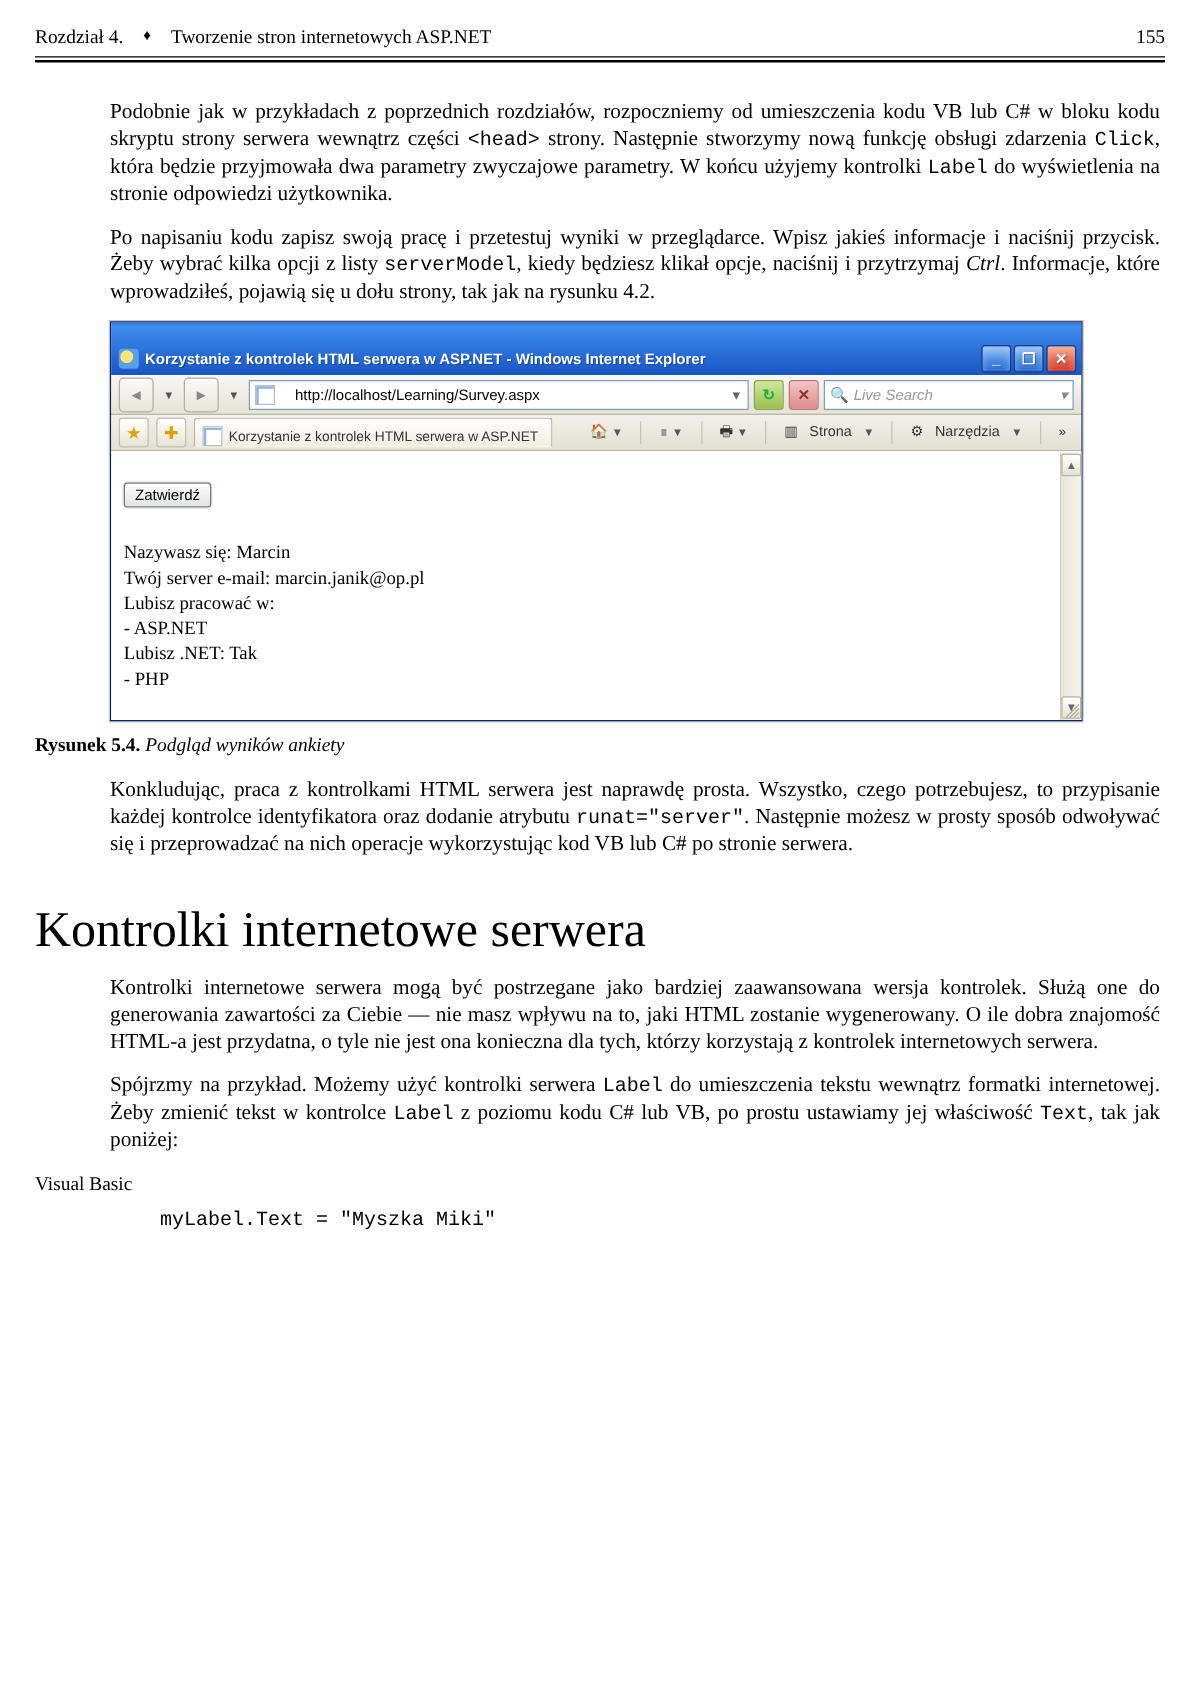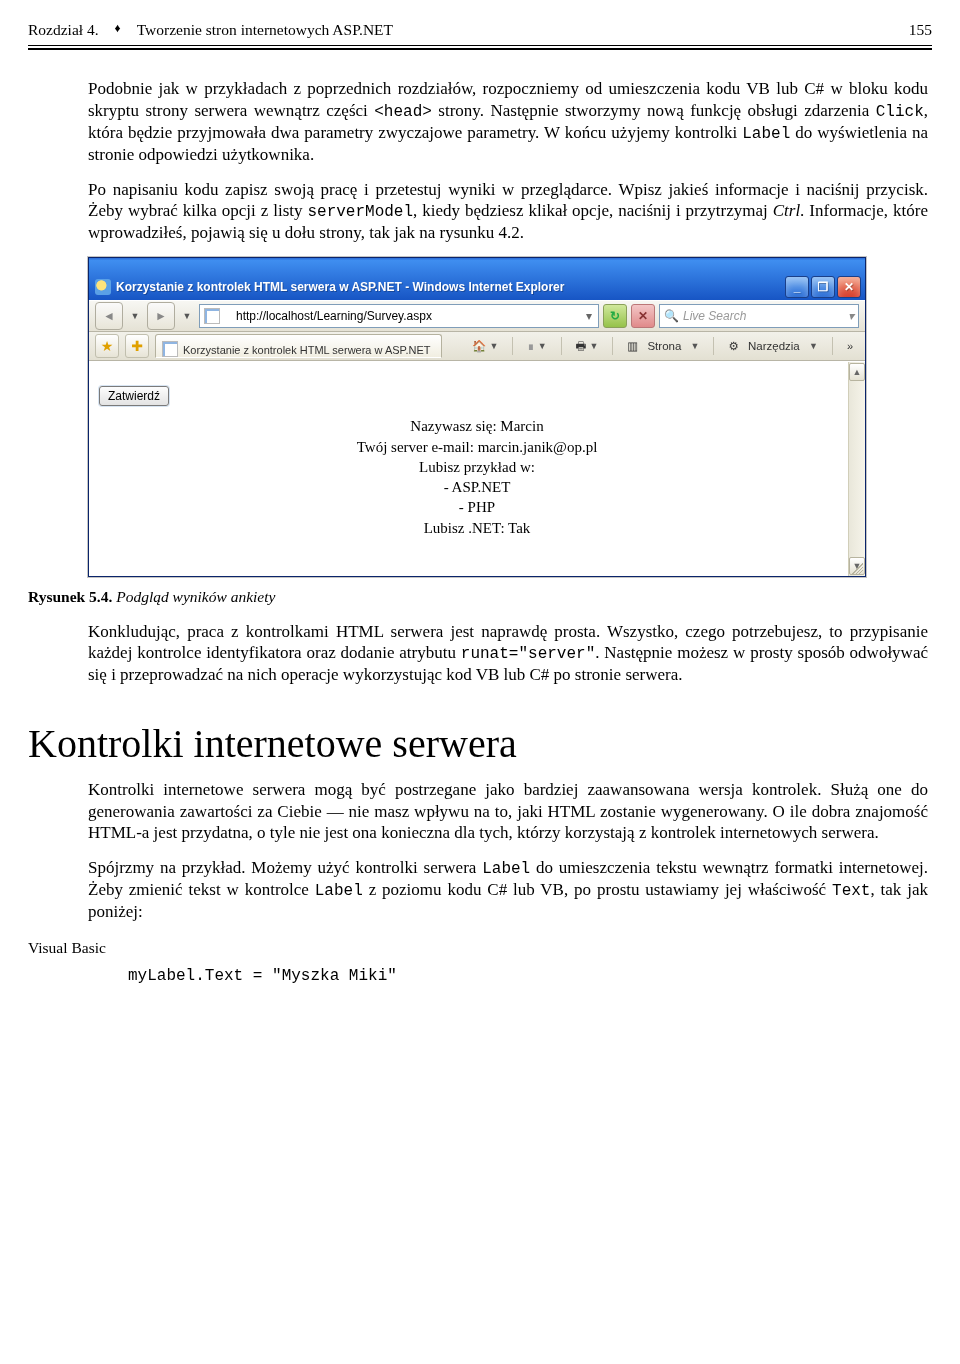--- a/index.html
+++ b/index.html
@@ -164,21 +164,21 @@
   }
   .ie-content .form-btn {
     font-family: Tahoma, sans-serif;
     font-size:12px;
     padding: 2px 8px;
     border:1px solid #7a7a7a;
     border-radius:3px;
     background:linear-gradient(#fdfdfd,#e3e3e3);
     box-shadow: 0 0 0 1px #d7e4f2;
   }
-  .ie-content .lines { margin-top: 10px; line-height: 1.35; font-size:15px;text-align:center; }
+  .ie-content .lines { margin-top: 26px; line-height: 1.35; font-size:15px; }
   .ie-scroll {
     position:absolute; right:0; top:0; bottom:0; width:16px;
     background: linear-gradient(to right,#e9e7da,#f6f4ea);
     border-left:1px solid #d1ceb9;
     display:flex;flex-direction:column;align-items:center;justify-content:space-between;
   }
   .ie-scroll .arr {
     width:14px;height:16px;border:1px solid #b7b49f;border-radius:2px;
     background:linear-gradient(#fff,#e5e2d3);
     display:flex;align-items:center;justify-content:center;font-size:9px;color:#666;margin:1px;
@@ -289,24 +289,24 @@
     <span class="tb-btn chev">
         <span>»</span>
       </span>
   </div>
 
   <div class="ie-content">
     <button class="form-btn">Zatwierdź</button>
     <div class="lines">
       <div>Nazywasz się: Marcin</div>
       <div>Twój server e-mail: marcin.janik@op.pl</div>
-      <div>Lubisz przykład w:</div>
+      <div>Lubisz pracować w:</div>
       <div>- ASP.NET</div>
+      <div>Lubisz .NET: Tak</div>
       <div>- PHP</div>
-      <div>Lubisz .NET: Tak</div>
     </div>
     <div class="ie-scroll">
       <span class="arr">▲</span>
       <span class="arr">▼</span>
     </div>
     <span class="grip"></span>
   </div>
 </div>
 
 <div class="caption flush-left">

